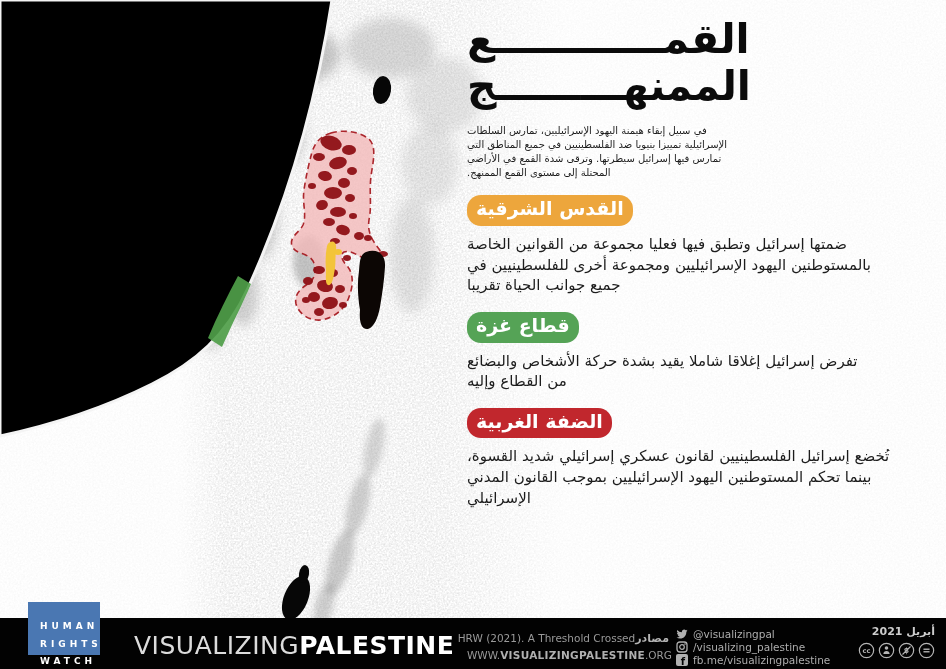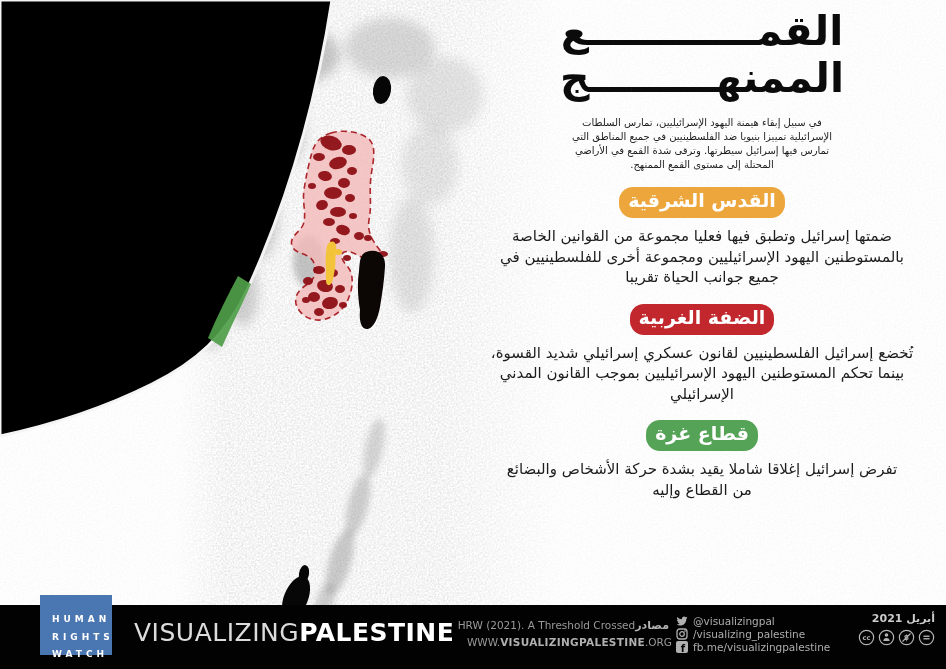--- a/index.html
+++ b/index.html
@@ -1,34 +1,34 @@
 <!DOCTYPE html>
 <html lang="ar"><head>
 <meta charset="utf-8">
 <style>
   html,body{margin:0;padding:0;background:#e8e8e8;}
   .page{position:relative;width:946px;height:669px;overflow:hidden;background:#ffffff;
         font-family:"DejaVu Sans",sans-serif;}
   .map-svg{position:absolute;left:0;top:0;}
 
   
-  .text-col{position:absolute;top:8px;right:9px;width:470px;direction:rtl;text-align:center;color:#161616;}
+  .text-col{position:absolute;top:16px;right:9px;width:470px;direction:rtl;text-align:left;color:#161616;}
   .title{font-size:41px;font-weight:bold;line-height:1.14;color:#0b0b0b;}
   .intro{margin:15px 0 0;font-size:10px;line-height:1.37;white-space:pre-line;color:#1c1c1c;}
   .sec-head{margin:16px 0 0;font-size:18px;font-weight:bold;color:#0d0d0d;}
   .badge{display:inline-block;margin-top:16px;padding:3px 9px 6px 9px;color:#ffffff;
          font-size:19px;font-weight:bold;line-height:1.15;border-radius:14px;}
   .badge.ej{background:#eda63c;}
   .badge.wb{background:#c1272d;}
   .badge.gz{background:#55a356;}
   .body-p{margin:8px 0 0;font-size:15px;line-height:1.37;white-space:pre-line;color:#1c1c1c;}
 
   
-  .footer{position:absolute;left:0;bottom:0;width:946px;height:64px;background:#020202;}
-  .hrw{position:absolute;left:40px;bottom:14px;width:72px;height:60px;background:#4a77b2;
+  .footer{position:absolute;left:0;bottom:0;width:946px;height:51px;background:#020202;}
+  .hrw{position:absolute;left:28px;bottom:14px;width:72px;height:53px;background:#4a77b2;
        color:#fff;font-size:9px;font-weight:bold;letter-spacing:4px;line-height:1.95;
        padding:16px 0 0 12px;box-sizing:border-box;}
   .vp{position:absolute;left:134px;top:13px;font-size:25px;letter-spacing:.5px;white-space:nowrap;}
   .vp-light{color:#dcdcdc;font-weight:normal;}
   .vp-bold{color:#ffffff;font-weight:bold;}
   .sources{position:absolute;right:274px;top:12px;text-align:right;font-size:10.5px;
            color:#9a9a9a;line-height:1.55;white-space:nowrap;}
   .src-label{font-weight:bold;font-size:11px;color:#b5b5b5;margin-right:3px;}
   .src-bold{font-weight:bold;color:#b0b0b0;letter-spacing:.3px;}
   .social{position:absolute;left:676px;top:9px;font-size:10.5px;color:#aeaeae;}
@@ -171,31 +171,31 @@
 
 
     <section>
       <div class="badge ej">القدس الشرقية</div>
       <p class="body-p">ضمتها إسرائيل وتطبق فيها فعليا مجموعة من القوانين الخاصة
 بالمستوطنين اليهود الإسرائيليين ومجموعة أخرى للفلسطينيين في
 جميع جوانب الحياة تقريبا</p>
     </section>
 
     <section>
+      <div class="badge gz">قطاع غزة</div>
+      <p class="body-p">تفرض إسرائيل إغلاقا شاملا يقيد بشدة حركة الأشخاص والبضائع
+من القطاع وإليه</p>
+    </section>
+
+    <section>
       <div class="badge wb">الضفة الغربية</div>
       <p class="body-p">تُخضع إسرائيل الفلسطينيين لقانون عسكري إسرائيلي شديد القسوة،
 بينما تحكم المستوطنين اليهود الإسرائيليين بموجب القانون المدني
 الإسرائيلي</p>
     </section>
-
-    <section>
-      <div class="badge gz">قطاع غزة</div>
-      <p class="body-p">تفرض إسرائيل إغلاقا شاملا يقيد بشدة حركة الأشخاص والبضائع
-من القطاع وإليه</p>
-    </section>
   </div>
 
   <div class="footer">
     <div class="vp">
       <span class="vp-light">VISUALIZING</span><span class="vp-bold">PALESTINE</span>
     </div>
 
     <div class="sources">
       <div>
         <span>HRW (2021). A Threshold Crossed</span><b class="src-label">مصادر</b>

